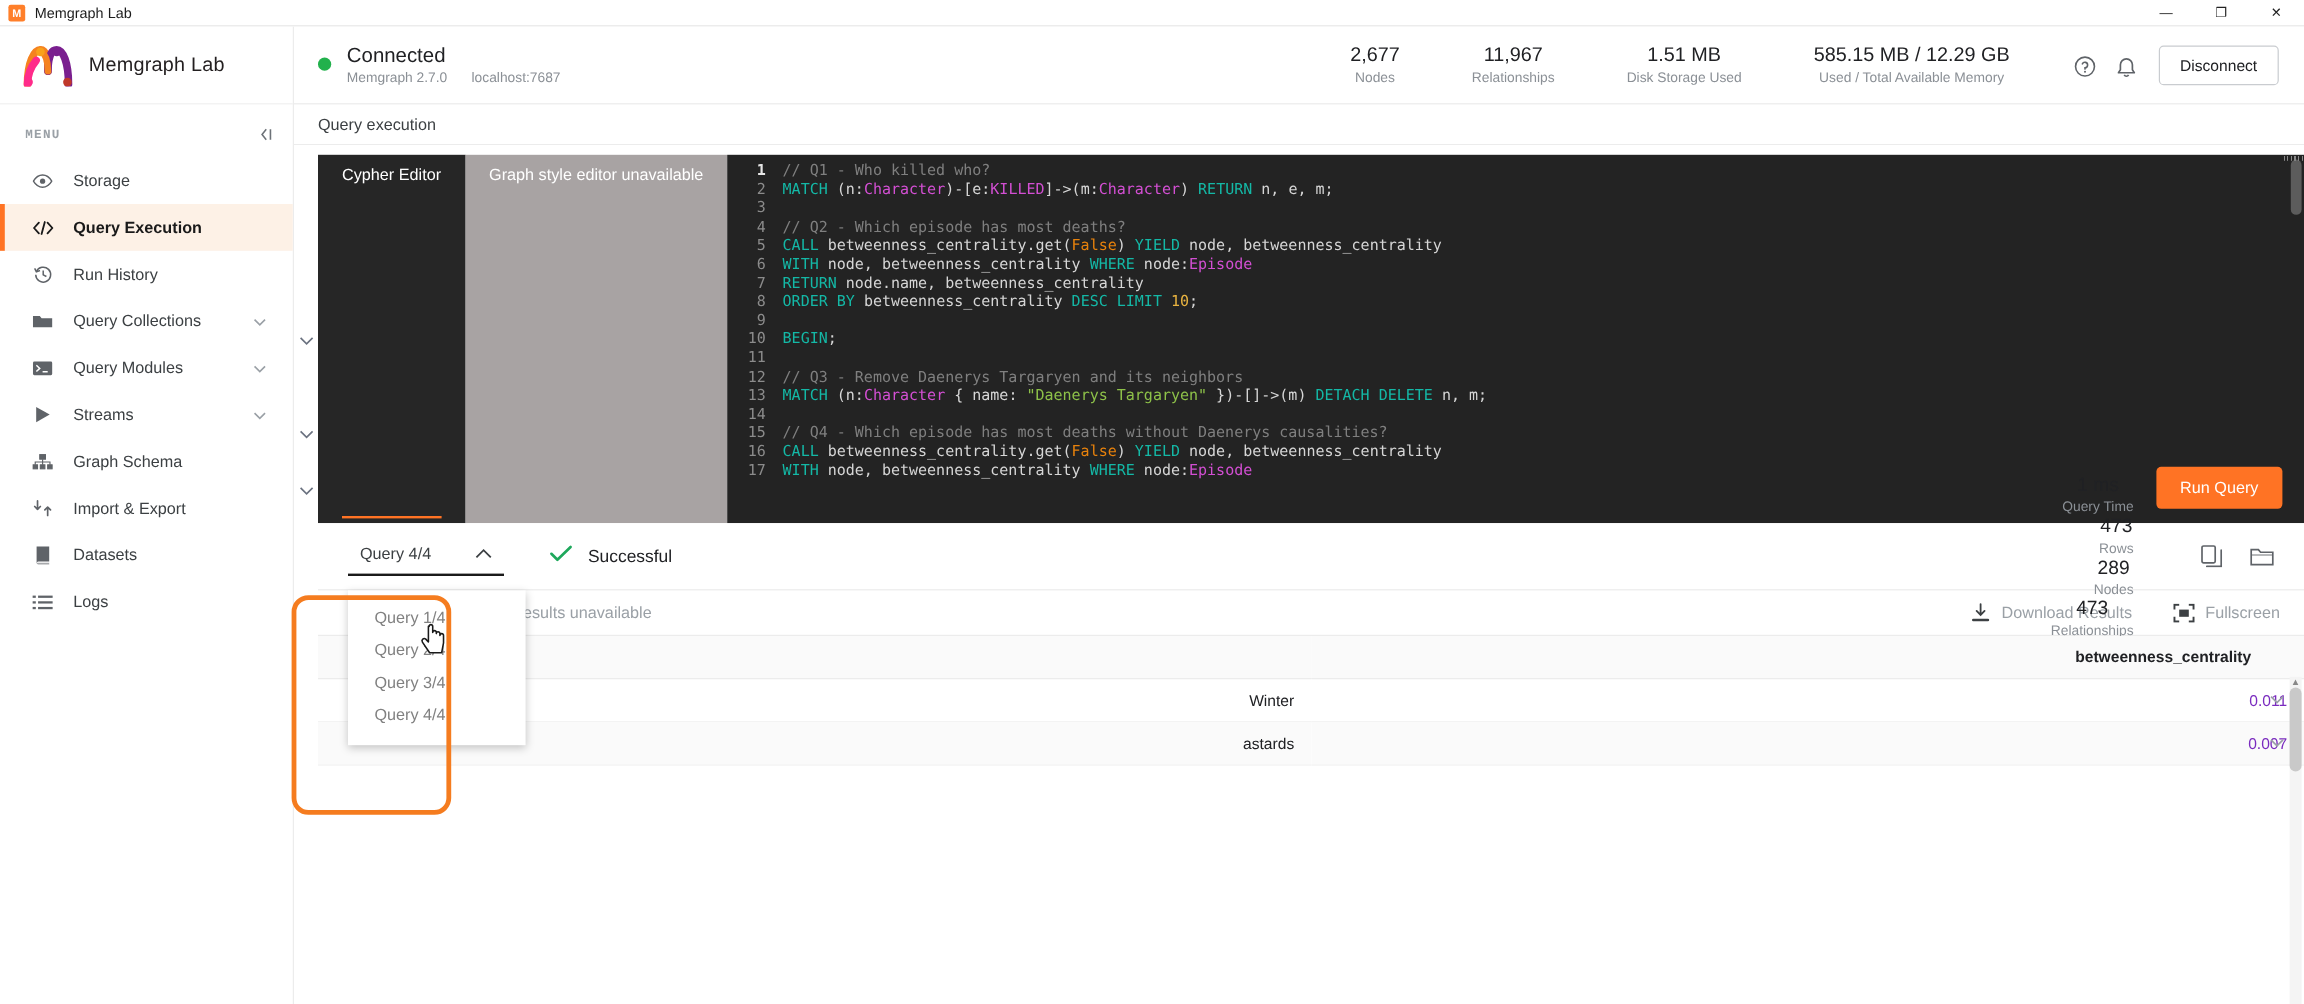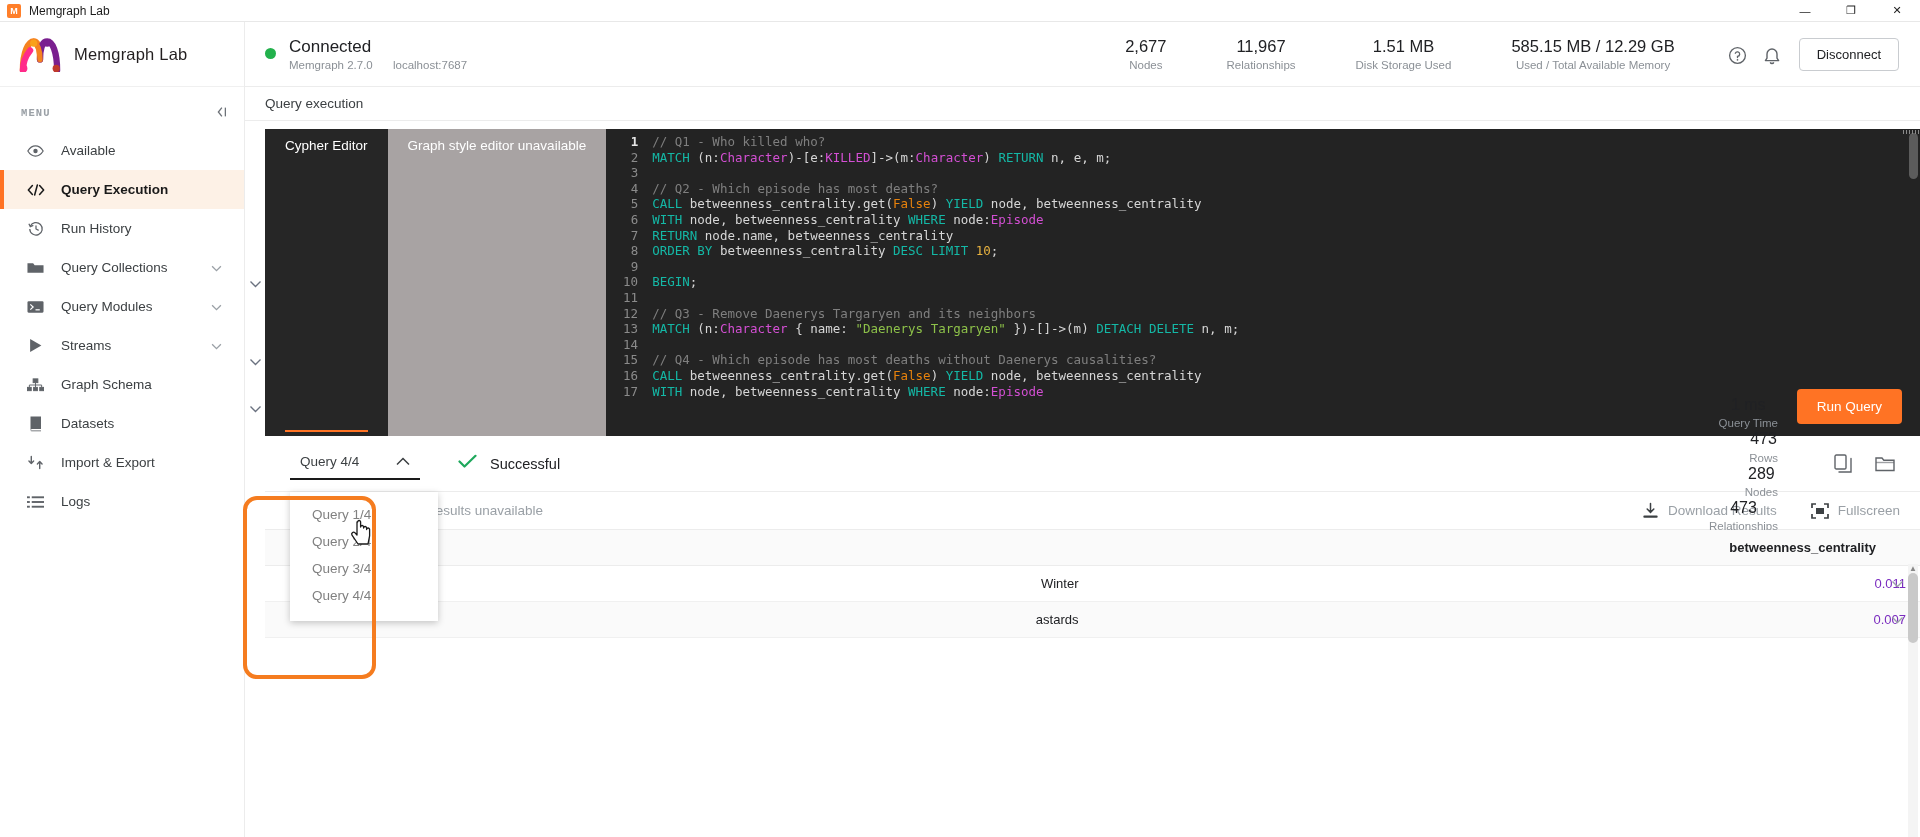--- a/index.html
+++ b/index.html
@@ -306,21 +306,21 @@
 
     <nav class="nav">
 
       <div class="nav-item">
         <span class="nav-ico">
           <svg width="17" height="14" viewBox="0 0 20 14" fill="none" stroke="currentColor" stroke-width="1.4">
             <path d="M1 7 C4 2 7 1 10 1 C13 1 16 2 19 7 C16 12 13 13 10 13 C7 13 4 12 1 7Z"></path>
             <circle cx="10" cy="7" r="2.6" fill="currentColor" stroke="none"></circle>
           </svg>
         </span>
-        <span>Available</span>
+        <span>Storage</span>
       </div>
 
       <div class="nav-item active">
         <span class="nav-ico">
           <svg width="18" height="14" viewBox="0 0 20 14" fill="none" stroke="#1a1a1a" stroke-width="1.7" stroke-linecap="round" stroke-linejoin="round">
             <path d="M6 2 L1.5 7 L6 12"></path>
               <path d="M14 2 L18.5 7 L14 12"></path>
               <path d="M11.5 1.5 L8.5 12.5"></path>
           </svg>
         </span>
@@ -390,36 +390,36 @@
             <rect x="7" y="9.5" width="4" height="3.5"></rect>
             <rect x="13.5" y="9.5" width="4" height="3.5"></rect>
             <path d="M9 4.5 V7 M2.5 9.5 V7 H15.5 V9.5 M9 7 V9.5" fill="none"></path>
           </svg>
         </span>
         <span>Graph Schema</span>
       </div>
 
       <div class="nav-item">
         <span class="nav-ico">
+          <svg width="17" height="15" viewBox="0 0 18 16" fill="none" stroke="currentColor" stroke-width="1.5" stroke-linecap="round">
+            <path d="M4.5 1.5 V9 M4.5 9 L2 6.5 M4.5 9 L7 6.5"></path>
+            <path d="M13.5 14.5 V7 M13.5 7 L11 9.5 M13.5 7 L16 9.5"></path>
+          </svg>
+        </span>
+        <span>Import &amp; Export</span>
+      </div>
+
+      <div class="nav-item">
+        <span class="nav-ico">
           <svg width="14" height="16" viewBox="0 0 14 16" fill="currentColor">
             <path d="M1.5 0.5 H12 V13 H3 A1.5 1.5 0 0 0 1.5 14.5 Z"></path>
             <path d="M1.5 14 H12 V15.5 H3 A1.5 1.5 0 0 1 1.5 14Z" opacity=".55"></path>
           </svg>
         </span>
         <span>Datasets</span>
-      </div>
-
-      <div class="nav-item">
-        <span class="nav-ico">
-          <svg width="17" height="15" viewBox="0 0 18 16" fill="none" stroke="currentColor" stroke-width="1.5" stroke-linecap="round">
-            <path d="M4.5 1.5 V9 M4.5 9 L2 6.5 M4.5 9 L7 6.5"></path>
-            <path d="M13.5 14.5 V7 M13.5 7 L11 9.5 M13.5 7 L16 9.5"></path>
-          </svg>
-        </span>
-        <span>Import &amp; Export</span>
       </div>
 
       <div class="nav-item">
         <span class="nav-ico">
           <svg width="17" height="14" viewBox="0 0 18 14" fill="currentColor">
             <rect x="0" y="1" width="3" height="2"></rect>
               <rect x="5" y="1" width="13" height="2"></rect>
             <rect x="0" y="6" width="3" height="2"></rect>
               <rect x="5" y="6" width="13" height="2"></rect>
             <rect x="0" y="11" width="3" height="2"></rect>

